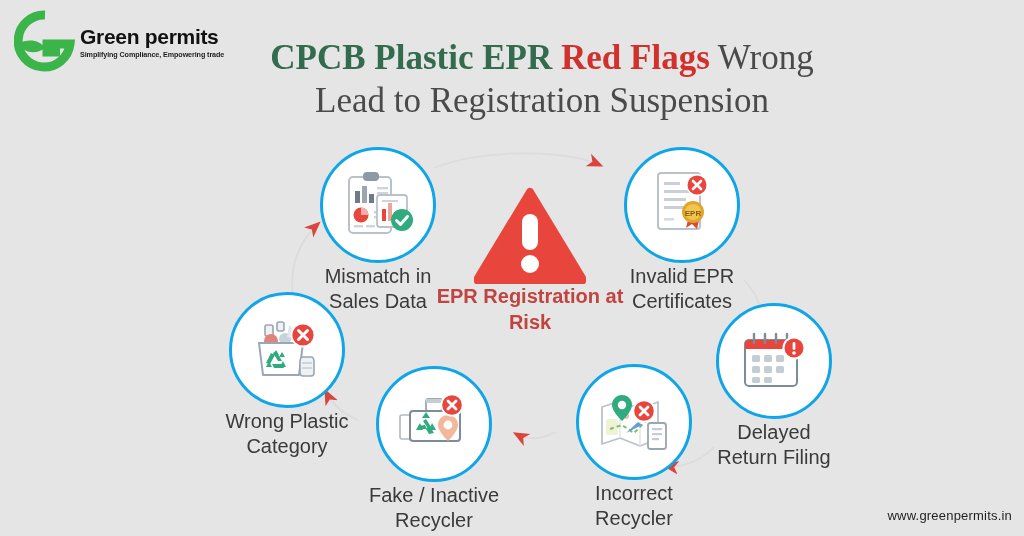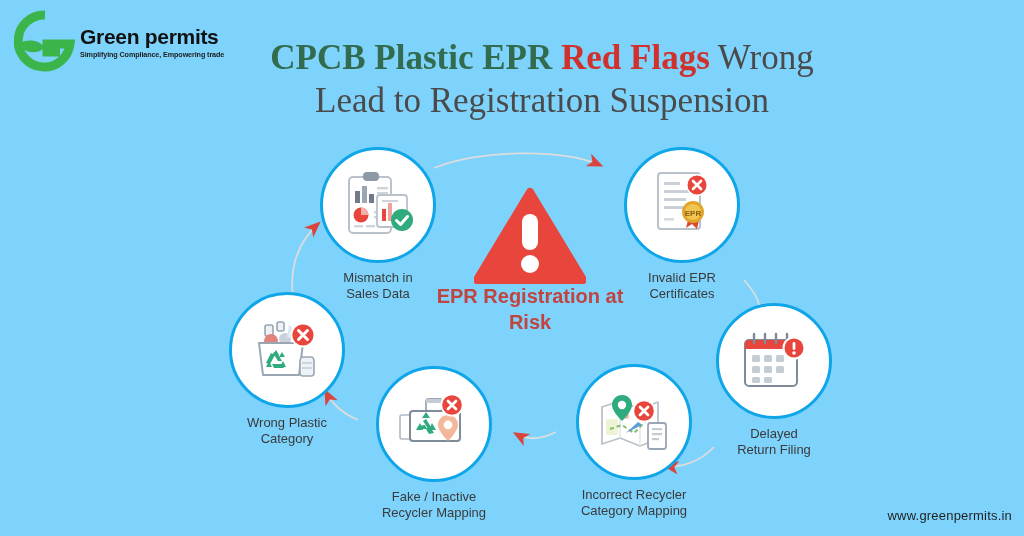--- a/index.html
+++ b/index.html
@@ -7,21 +7,21 @@
     padding: 0;
     background: #ffffff;
   }
   body {
     font-family: "Liberation Sans", sans-serif;
   }
   #canvas {
     position: relative;
     width: 1024px;
     height: 536px;
-    background: #7dd3fc;
+    background: #e5e5e5;
     overflow: hidden;
   }
 
   
   #logo-block {
     position: absolute;
     left: 8px;
     top: 6px;
     width: 240px;
     height: 68px;
@@ -124,23 +124,23 @@
     border: 3px solid #0ea5e9;
     background: #ffffff;
     box-sizing: border-box;
     display: flex;
     align-items: center;
     justify-content: center;
     position: relative;
   }
   .node-circle svg { display: block; }
   .node-label {
-    margin-top: 7px;
-    font-family: "Liberation Sans", sans-serif;
-    font-size: 13px;
+    margin-top: 1px;
+    font-family: "Liberation Sans", sans-serif;
+    font-size: 20px;
     line-height: 1.26;
     color: #3a3a3a;
     white-space: pre-line;
   }
 
   #node-0 { left: 303px; top: 147px; }
   #node-1 { left: 607px; top: 147px; }
   #node-2 { left: 699px; top: 303px; }
   #node-3 { left: 559px; top: 364px; }
   #node-4 { left: 359px; top: 366px; }

